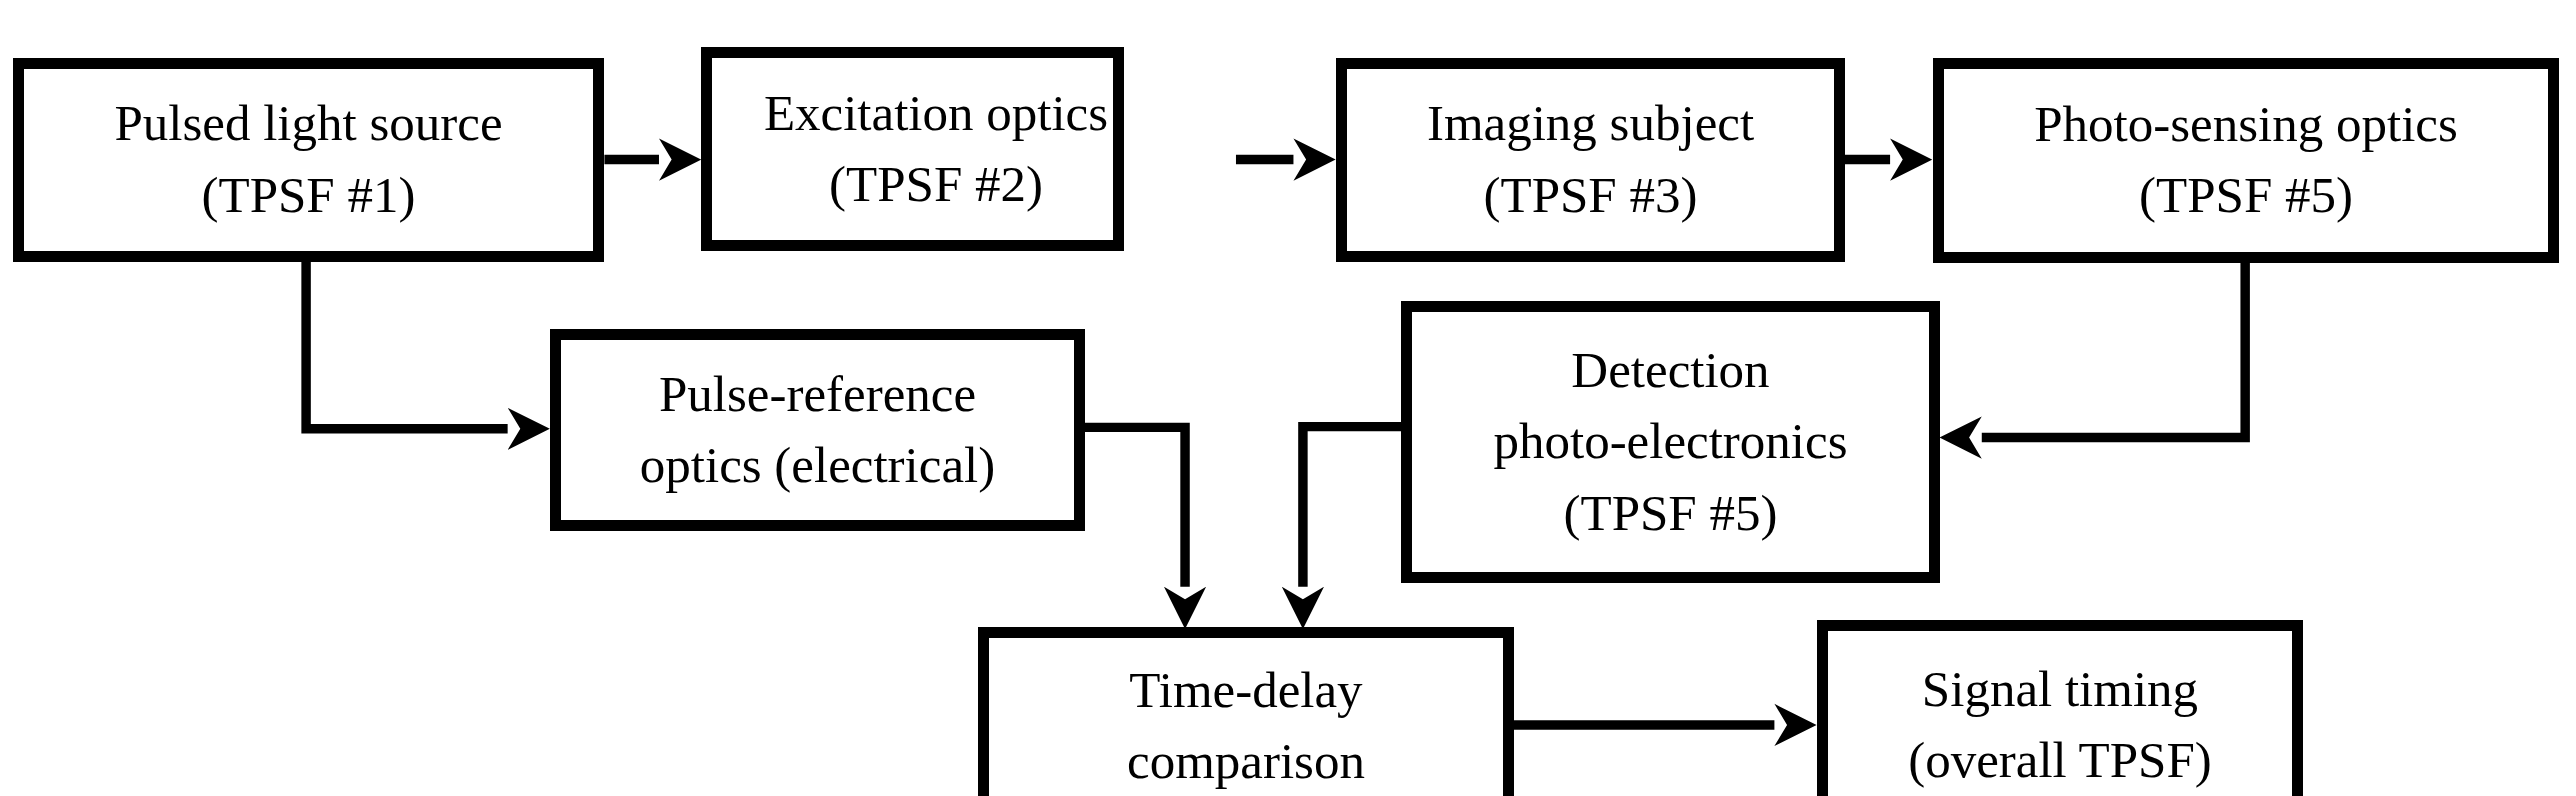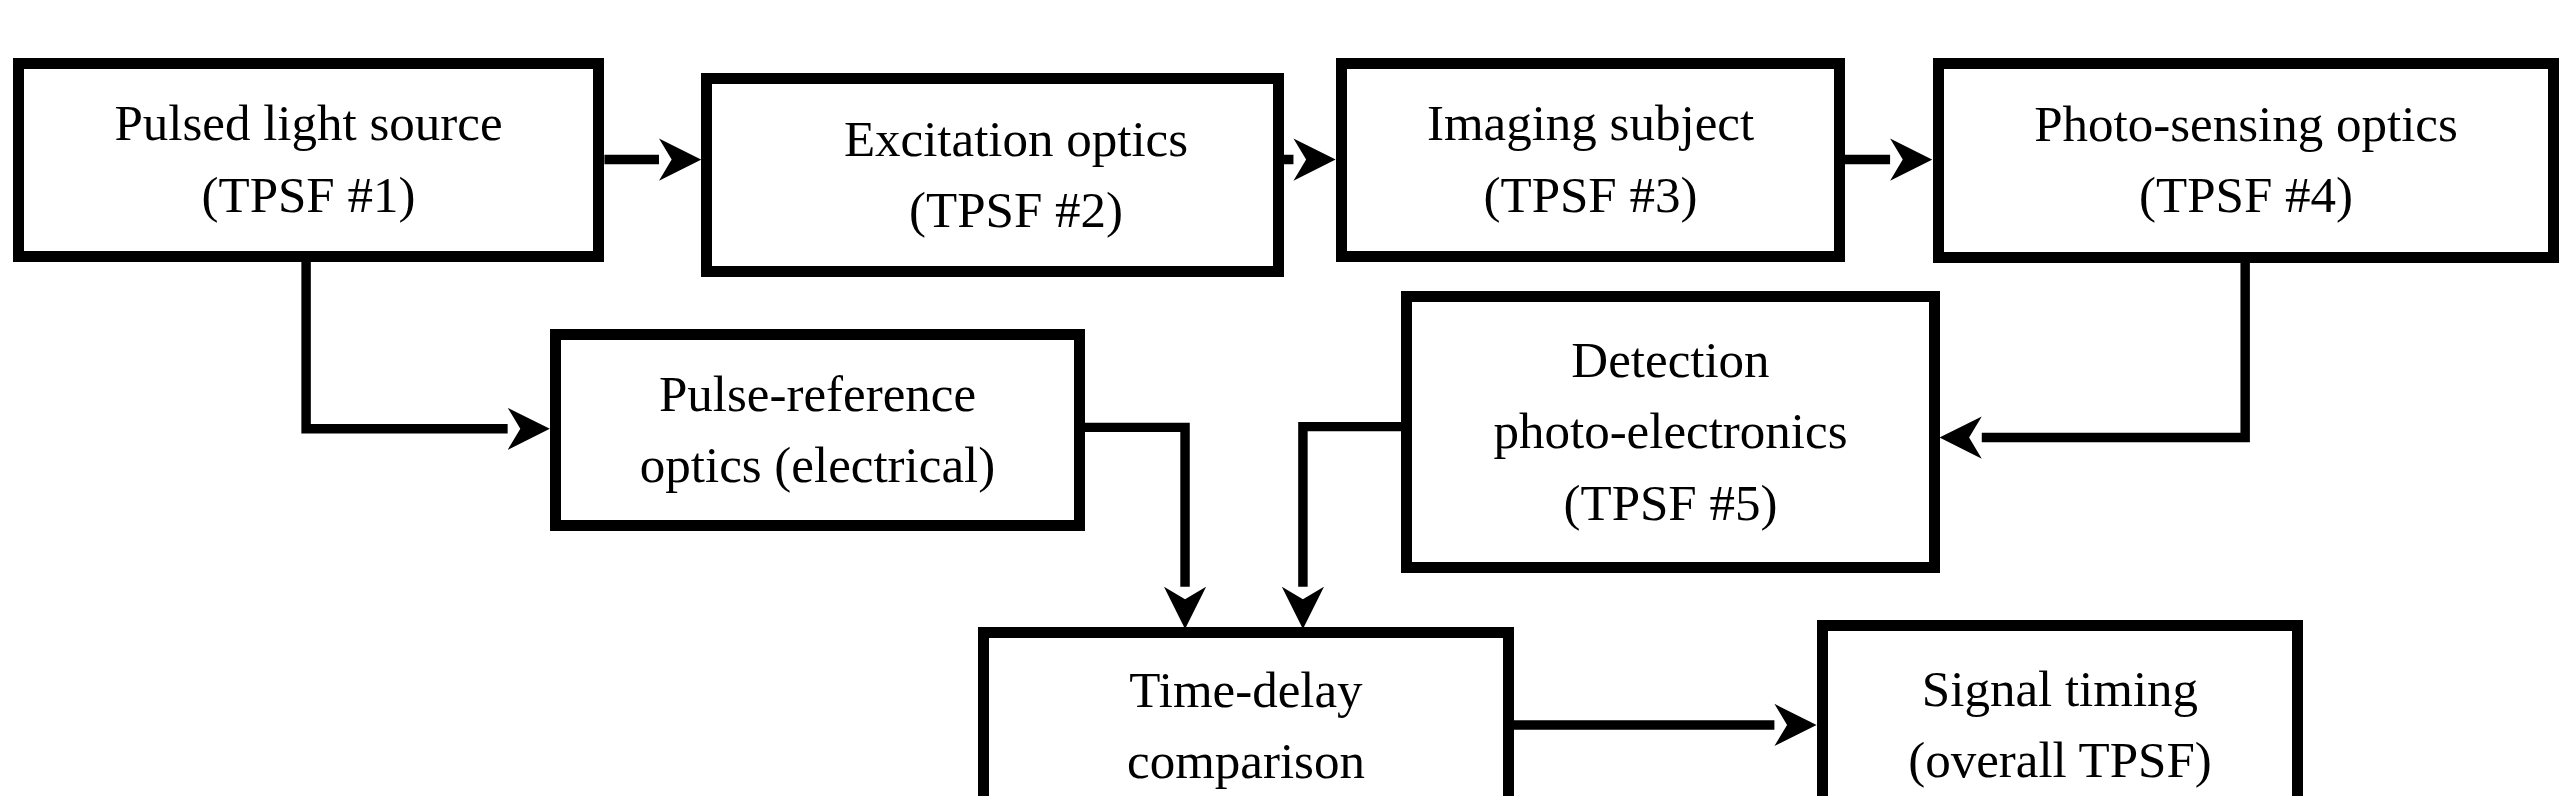--- a/index.html
+++ b/index.html
@@ -33,26 +33,26 @@
     align-items: center;
     justify-content: center;
     text-align: center;
     font-size: 51px;
     line-height: 1.40;
     white-space: pre-line;
     z-index: 2;
   }
   
   #box-pulsed-light-source      { left: 13px;   top: 16.7px;  width: 591px; height: 204px; }
-  #box-excitation-optics        { left: 701px;  top: 32px;  width: 583px; height: 204px; padding-left: 47px; }
+  #box-excitation-optics        { left: 701px;  top: 6px;  width: 423px; height: 204px; padding-left: 47px; }
   #box-imaging-subject          { left: 1336px; top: 16.7px;  width: 509px; height: 204px; text-align: center; }
   #box-photo-sensing-optics     { left: 1933px; top: 16.7px;  width: 626px; height: 205px; }
   
   #box-pulse-reference-signal   { left: 550px;  top: 288px; width: 535px; height: 202px; }
-  #box-detection-photo-electronics { left: 1401px; top: 250px; width: 539px; height: 282px; }
+  #box-detection-photo-electronics { left: 1401px; top: 260px; width: 539px; height: 282px; }
   
   #box-time-delay-comparison    { left: 978px; top: 586px; width: 536px; height: 198px; }
   #box-signal-timing            { left: 1817px; top: 579px; width: 486px; height: 210px; }
 
   .connector {
     stroke: #000000;
     stroke-width: 13;
     fill: none;
     stroke-linejoin: miter;
   }
@@ -87,21 +87,21 @@
   <div class="flow-box" id="box-pulsed-light-source">Pulsed light source
 (TPSF #1)</div>
 
   <div class="flow-box" id="box-excitation-optics">Excitation optics
 (TPSF #2)</div>
 
   <div class="flow-box" id="box-imaging-subject">Imaging subject
 (TPSF #3)</div>
 
   <div class="flow-box" id="box-photo-sensing-optics">Photo-sensing optics
-(TPSF #4)</div>
+(TPSF #5)</div>
 
   <div class="flow-box" id="box-pulse-reference-signal">Pulse-reference
 optics (electrical)</div>
 
   <div class="flow-box" id="box-detection-photo-electronics">Detection
 photo-electronics
 (TPSF #5)</div>
 
   <div class="flow-box" id="box-time-delay-comparison">Time-delay
 comparison</div>

